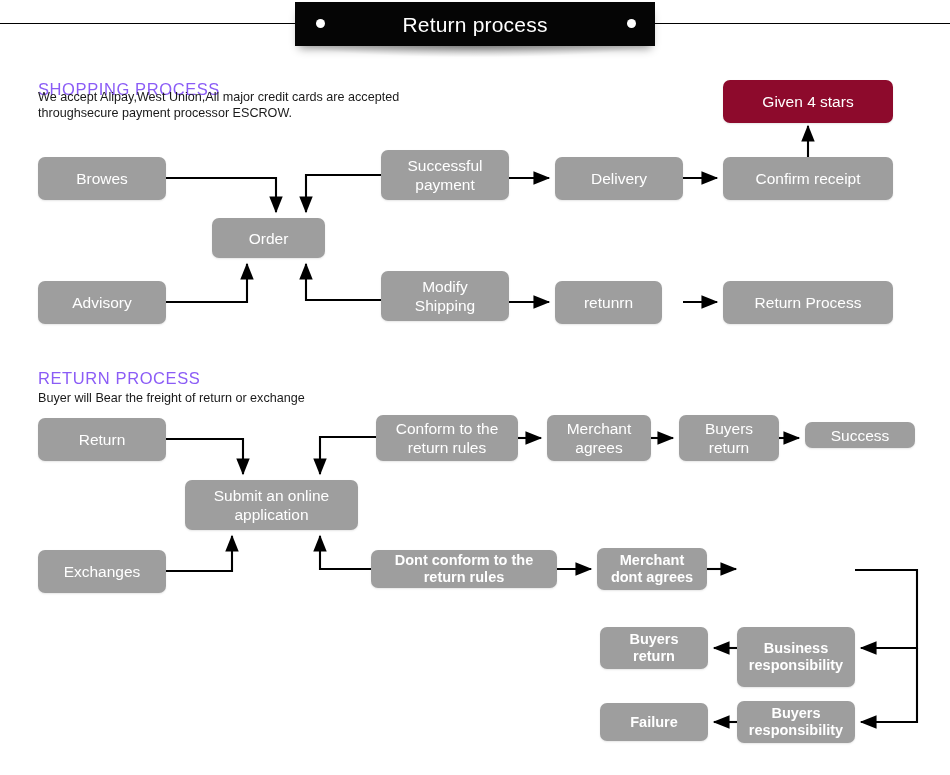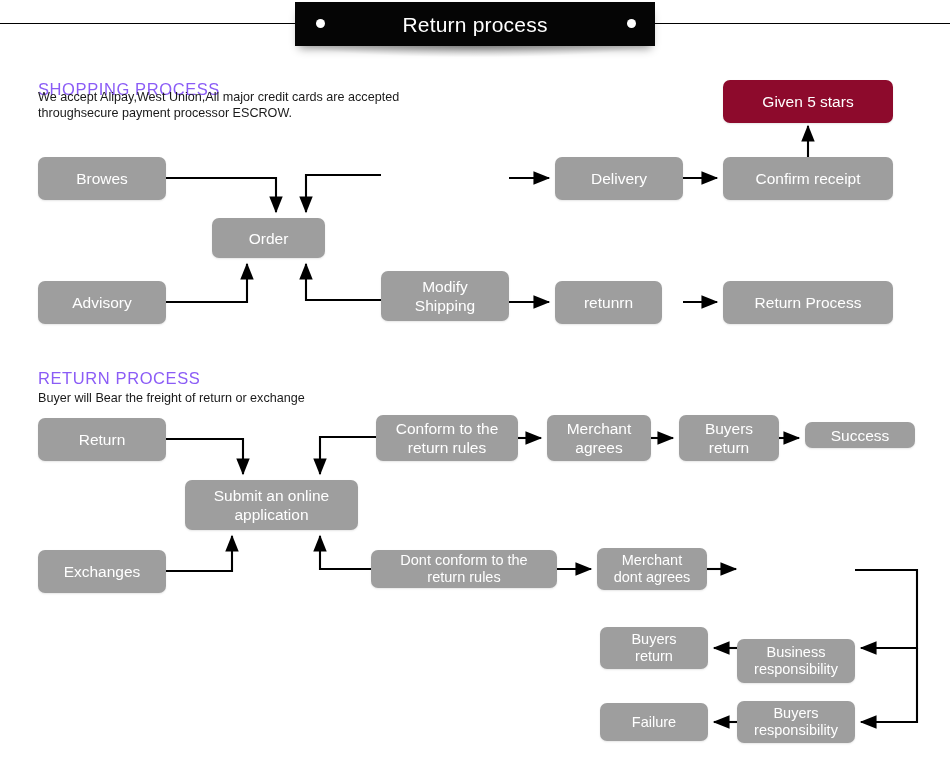--- a/index.html
+++ b/index.html
@@ -59,21 +59,21 @@
     text-align:center;
     font-size:15.5px;
     line-height:19px;
     padding:0 6px;
     box-sizing:border-box;
     box-shadow:0 1px 2px rgba(0,0,0,.10);
     white-space:pre-line;
     user-select:none;
   }
   .box.accent{background:#8d0a2c;}
-  .box.small{font-size:14.5px;line-height:17px;}
+  .box.small{font-size:14.5px;line-height:17px;font-weight:bold;}
 
   
   #wires{position:absolute;left:0;top:0;width:950px;height:775px;pointer-events:none;}
 </style>
 </head>
 <body>
 
 <div id="stage">
 
   <div class="banner-rule"></div>
@@ -85,26 +85,28 @@
   <div class="banner-shadow"></div>
 
   <div class="sec-title" style="left:38px;top:80px;">SHOPPING PROCESS</div>
   <div class="sec-body" style="left:38px;top:89px;width:520px;">We accept Alipay,West Union,All major credit cards are accepted
 throughsecure payment processor ESCROW.</div>
 
   <div class="box" style="left:38px;top:157px;width:128px;height:43px;">Browes</div>
 
   <div class="box" style="left:212px;top:218px;width:113px;height:40px;">Order</div>
 
+  <div class="box" style="left:381px;top:150px;width:128px;height:50px;">Successful
+payment</div>
 
   <div class="box" style="left:555px;top:157px;width:128px;height:43px;">Delivery</div>
 
   <div class="box" style="left:723px;top:157px;width:170px;height:43px;">Confirm receipt</div>
 
-  <div class="box accent" style="left:723px;top:80px;width:170px;height:43px;">Given 5 stars</div>
+  <div class="box accent" style="left:723px;top:80px;width:170px;height:43px;">Given 4 stars</div>
 
   <div class="box" style="left:38px;top:281px;width:128px;height:43px;">Advisory</div>
 
   <div class="box" style="left:381px;top:271px;width:128px;height:50px;">Modify
 Shipping</div>
 
   <div class="box" style="left:555px;top:281px;width:107px;height:43px;">retunrn</div>
 
   <div class="box" style="left:723px;top:281px;width:170px;height:43px;">Return Process</div>
 
@@ -129,21 +131,21 @@
 
   <div class="box" style="left:38px;top:550px;width:128px;height:43px;">Exchanges</div>
 
   <div class="box small" style="left:371px;top:550px;width:186px;height:38px;">Dont conform to the
 return rules</div>
 
   <div class="box small" style="left:597px;top:548px;width:110px;height:42px;">Merchant
 dont agrees</div>
 
 
-  <div class="box small" style="left:737px;top:627px;width:118px;height:44px;margin-top:12px;">Business
+  <div class="box small" style="left:737px;top:627px;width:118px;height:60px;">Business
 responsibility</div>
 
   <div class="box small" style="left:600px;top:627px;width:108px;height:42px;">Buyers
 return</div>
 
   <div class="box small" style="left:737px;top:701px;width:118px;height:42px;">Buyers
 responsibility</div>
 
   <div class="box small" style="left:600px;top:703px;width:108px;height:38px;">Failure</div>
 

